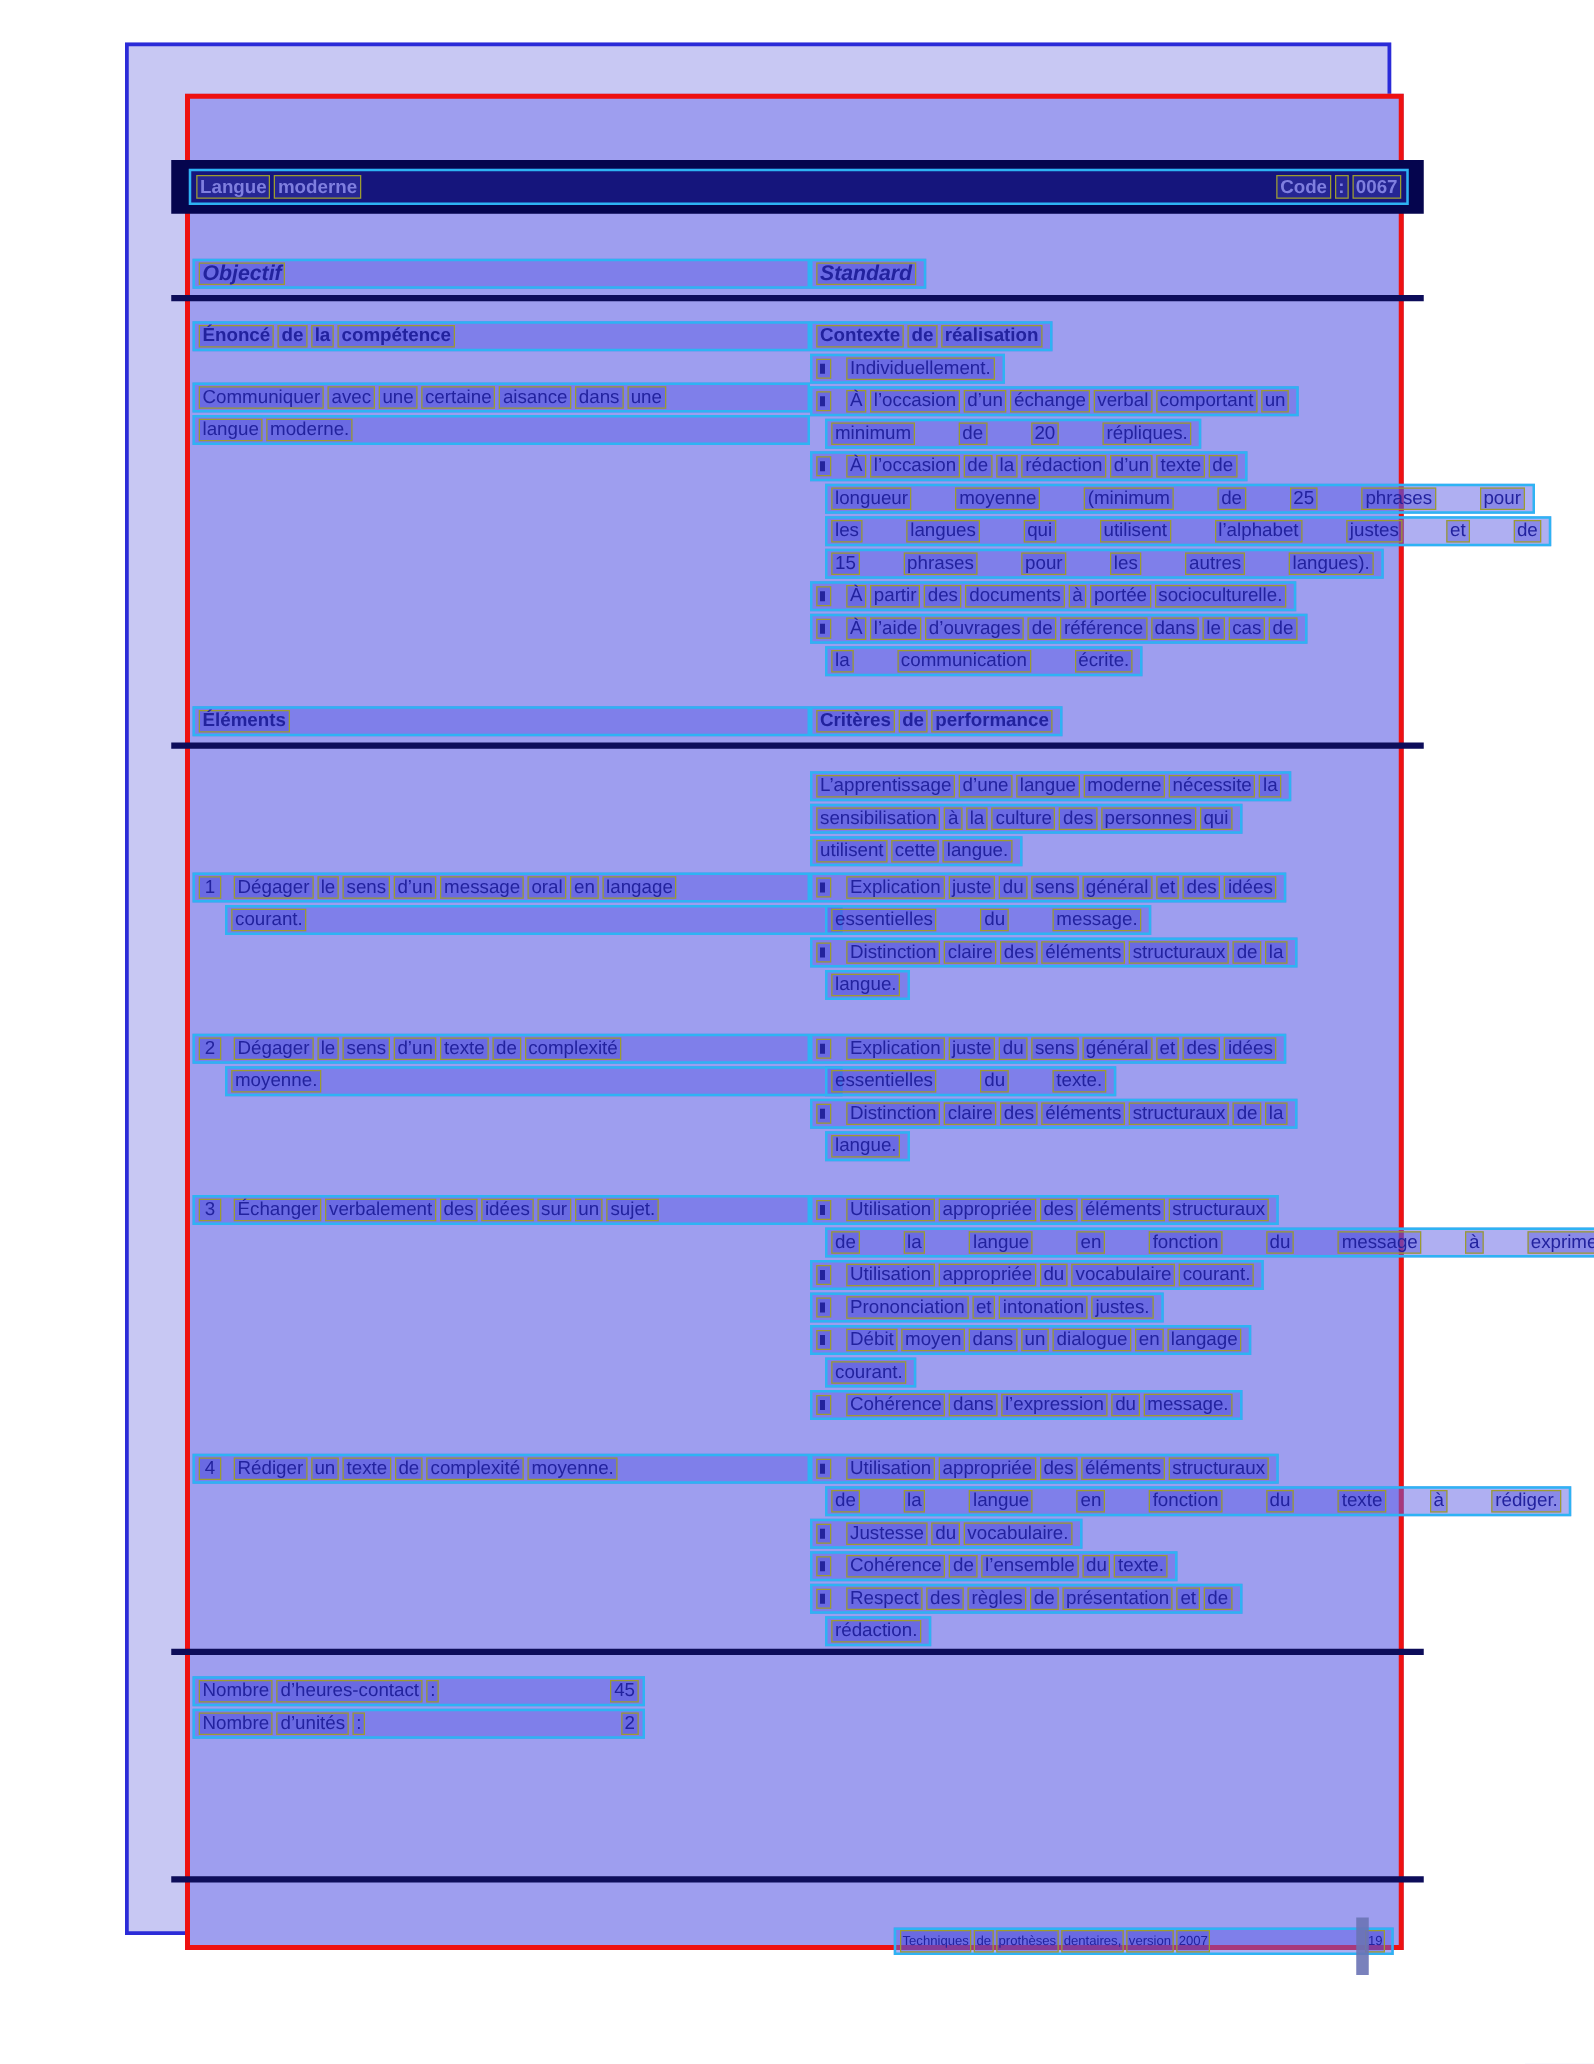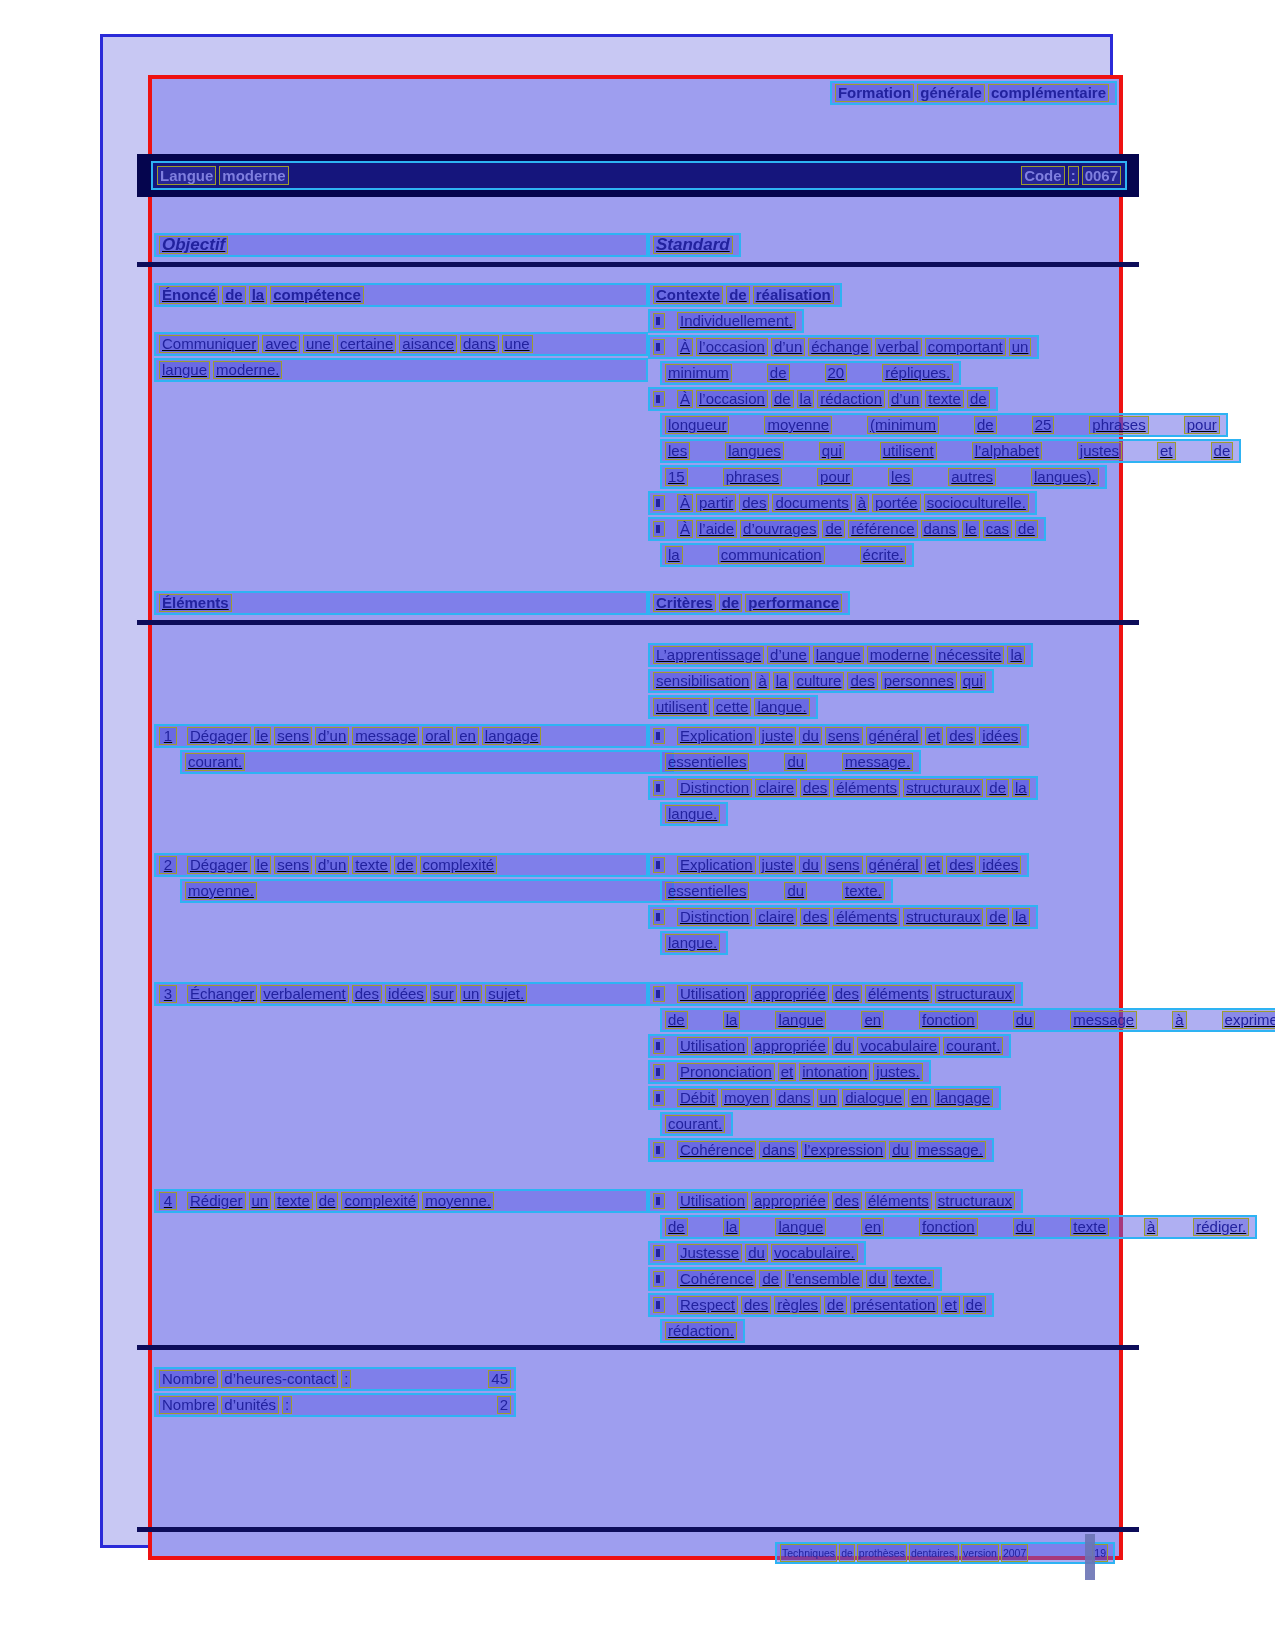--- a/index.html
+++ b/index.html
@@ -30,42 +30,35 @@
   .hdr-xl .w{font-weight:bold;font-style:italic;font-size:17px;}
   
   .align-right{display:flex;justify-content:flex-end;}
   .rule{height:5px;background:#0d0d5a;margin-left:-17px;margin-right:-22px;}
   .navy-bar{height:43px;background:#05054e;margin-left:-17px;margin-right:-22px;
     margin-top:47px;display:flex;align-items:center;padding:0 12px 0 14px;box-sizing:border-box;}
   .bar-line{display:flex;align-items:center;width:100%;height:29px;
     border:2px solid #2eb3f3;background:#15157c;box-sizing:border-box;
     padding:1px 4px;color:#7f7fdf;font-size:15px;font-weight:bold;white-space:nowrap;}
   .bar-line .w{border:1px solid #9c9c2e;background:rgba(90,90,220,0.25);}
-  .twocol{display:grid;grid-template-columns:494px 1fr;text-decoration:underline;}
+  .twocol{display:grid;grid-template-columns:494px 1fr;}
   .cell{min-width:0;}
   .gap-line{height:23px;}
   .footer-wrap{position:absolute;right:4px;bottom:-10px;}
-  .footer-wrap .line{font-size:10.5px;min-height:17px;border-width:2px;padding:0 3px;width:340px;}
+  .footer-wrap .line{font-size:10.5px;min-height:17px;border-width:2px;padding:0 3px;width:400px;}
   .footer-wrap .w{padding:0 1px;margin-right:2px;}
   .cursor-bar{position:absolute;right:24px;bottom:-24px;width:10px;height:46px;
     background:#6a73b5;opacity:0.9;}
 </style>
 </head>
 <body>
 
 <div class="page">
   <div class="redbox">
 
-    <div class="align-right">
-        <div class="line hdr">
-          <span class="w">Formation</span>
-          <span class="w">générale</span>
-          <span class="w">complémentaire</span>
-        </div>
-      </div>
 
     <div class="navy-bar">
       <div class="bar-line" id="bar-line">
           <span class="w">Langue</span>
           <span class="w">moderne</span>
           <span class="spacer"></span>
           <span class="w">Code</span>
           <span class="w">:</span>
           <span class="w val">0067</span>
         </div>

